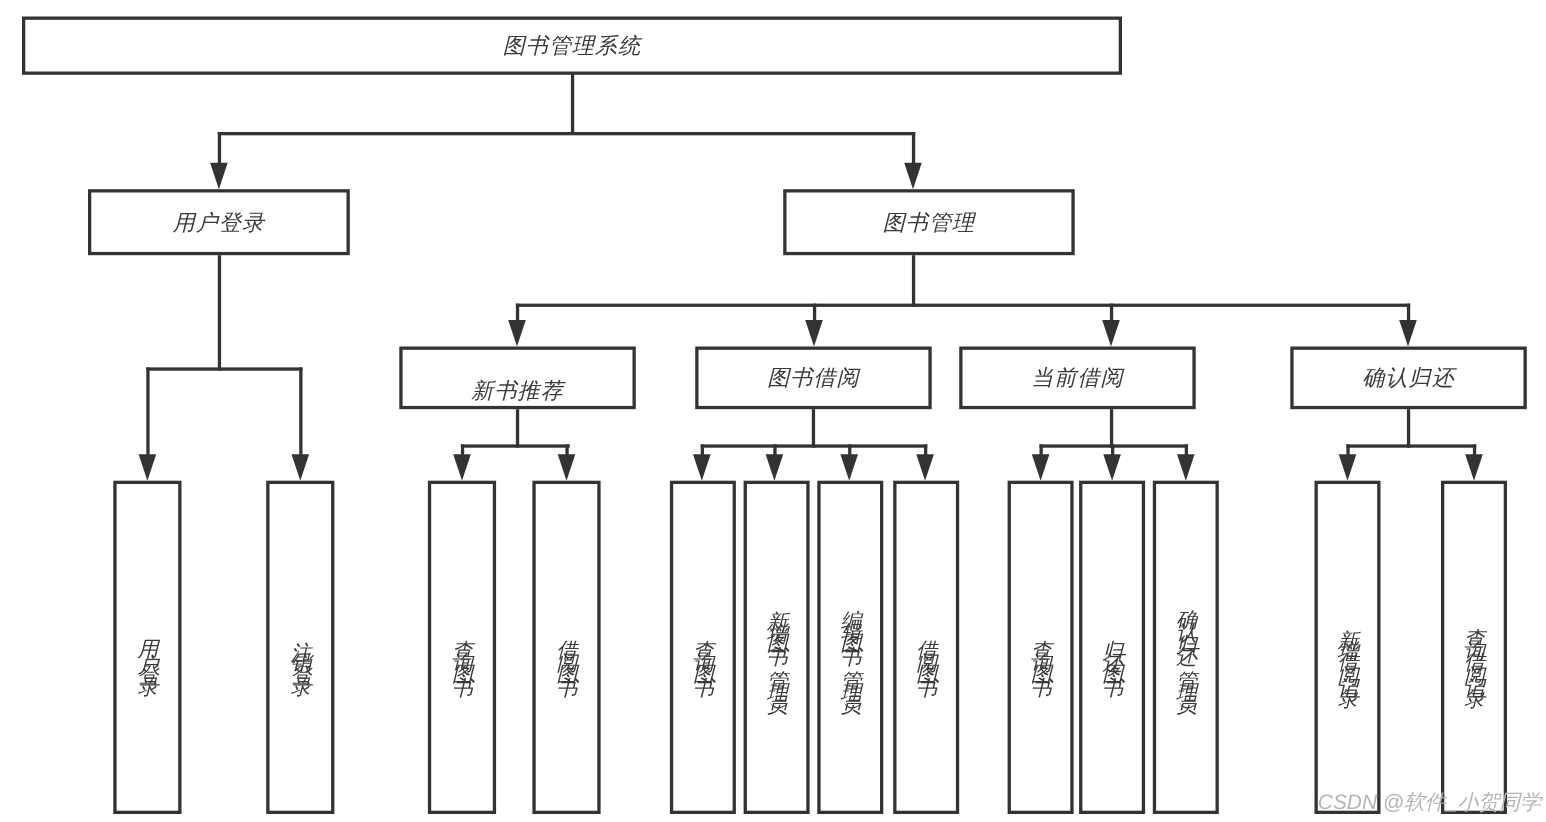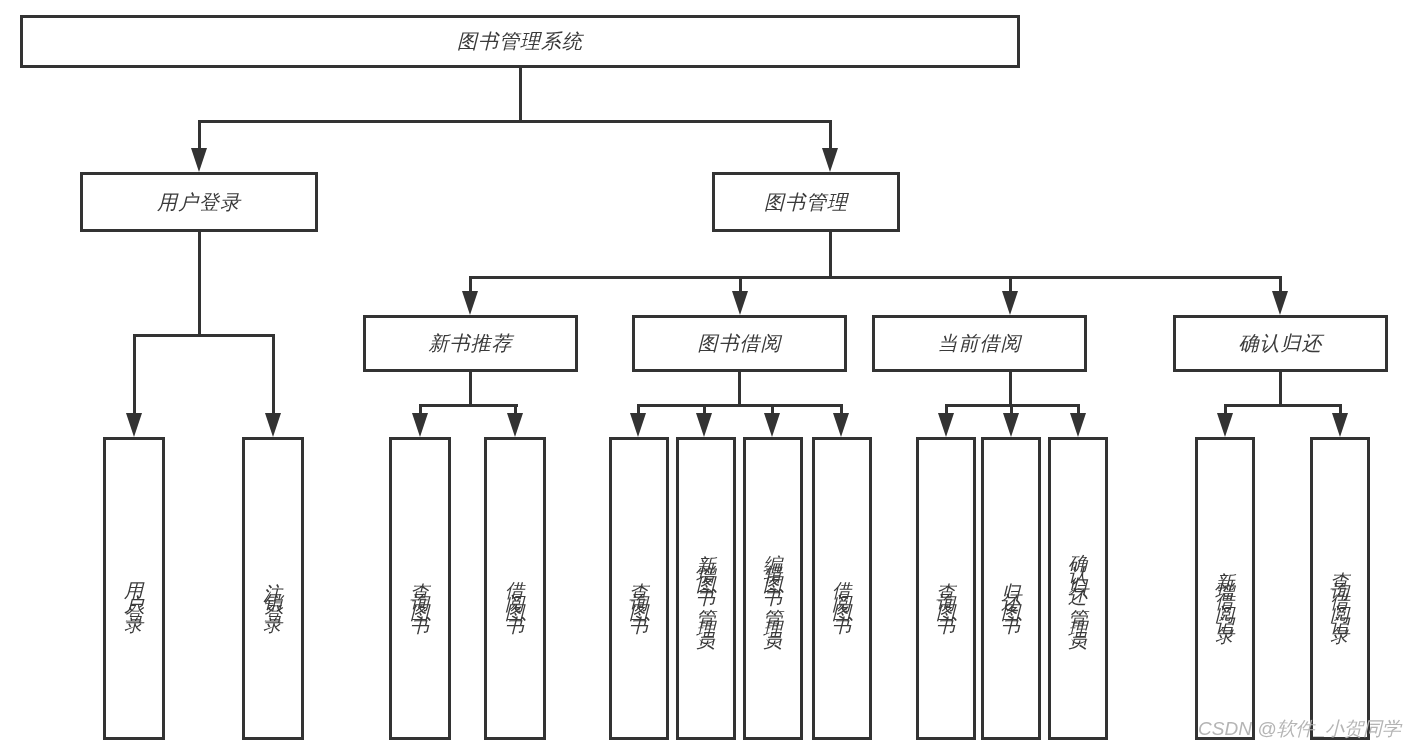--- a/index.html
+++ b/index.html
@@ -80,21 +80,21 @@
   <div class="vl" style="left:518.5px; top:67px; height:53px;"></div>
   <div class="hl" style="left:197.5px; top:120px; width:634px;"></div>
   <div class="vl" style="left:197.5px; top:120px; height:34px;"></div>
   <div class="arrow" style="left:191px; top:148px;"></div>
   <div class="vl" style="left:828.5px; top:120px; height:34px;"></div>
   <div class="arrow" style="left:822px; top:148px;"></div>
 
   <div class="box" style="left:80px; top:172px; width:238px; height:60px;">
     <span class="htext">用户登录</span>
   </div>
-  <div class="box" style="left:712px; top:172px; width:188px; height:60px;">
+  <div class="box" style="left:712px; top:172px; width:265px; height:60px;">
     <span class="htext">图书管理</span>
   </div>
 
   <div class="vl" style="left:197.5px; top:232px; height:105px;"></div>
   <div class="hl" style="left:132.5px; top:334px; width:142px;"></div>
   <div class="vl" style="left:132.5px; top:334px; height:82px;"></div>
   <div class="arrow" style="left:126px; top:413px;"></div>
   <div class="vl" style="left:271.5px; top:334px; height:82px;"></div>
   <div class="arrow" style="left:265px; top:413px;"></div>
 
@@ -102,21 +102,21 @@
   <div class="hl" style="left:468.5px; top:276px; width:813px;"></div>
   <div class="vl" style="left:468.5px; top:276px; height:18px;"></div>
   <div class="arrow" style="left:462px; top:291px;"></div>
   <div class="vl" style="left:738.5px; top:276px; height:18px;"></div>
   <div class="arrow" style="left:732px; top:291px;"></div>
   <div class="vl" style="left:1008.5px; top:276px; height:18px;"></div>
   <div class="arrow" style="left:1002px; top:291px;"></div>
   <div class="vl" style="left:1278.5px; top:276px; height:18px;"></div>
   <div class="arrow" style="left:1272px; top:291px;"></div>
 
-  <div class="box" style="left:363px; top:315px; width:215px; height:57px;">
+  <div class="box" style="left:363px; top:315px; width:215px; height:57px;align-items:flex-end;">
     <span class="htext">新书推荐</span>
   </div>
   <div class="box" style="left:632px; top:315px; width:215px; height:57px;">
     <span class="htext">图书借阅</span>
   </div>
   <div class="box" style="left:872px; top:315px; width:215px; height:57px;">
     <span class="htext">当前借阅</span>
   </div>
   <div class="box" style="left:1173px; top:315px; width:215px; height:57px;">
     <span class="htext">确认归还</span>

